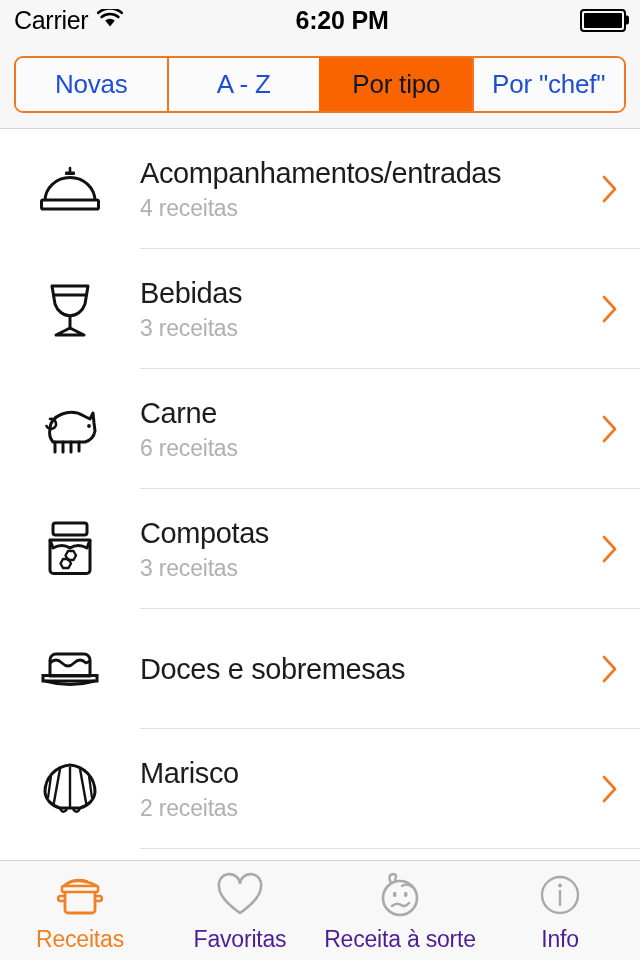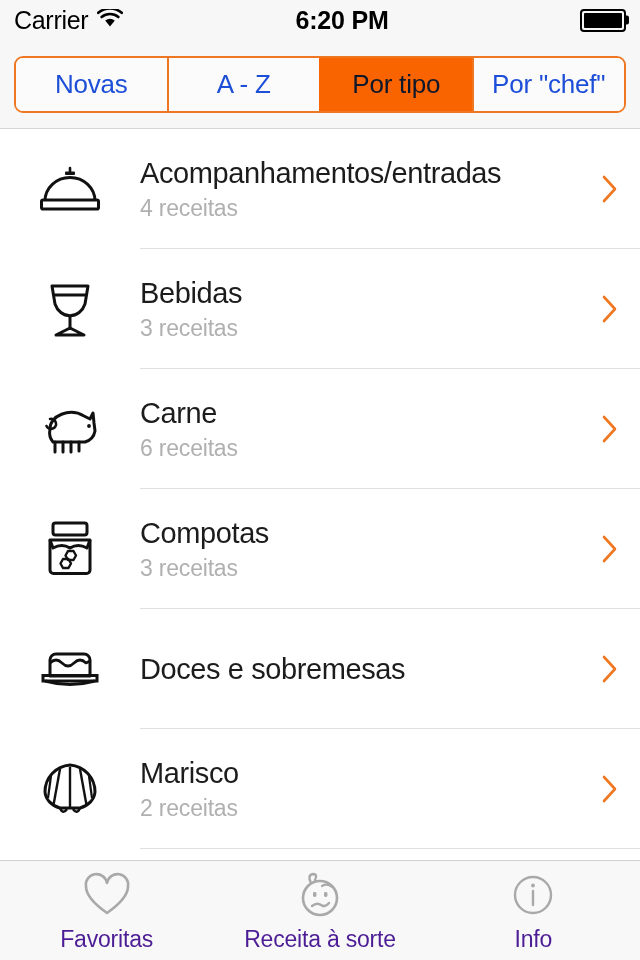--- a/index.html
+++ b/index.html
@@ -323,20 +323,33 @@
         <div class="row-title">Natal</div>
         <div class="row-sub"></div>
       </div>
       <div class="chevron"></div>
     </div>
 
   </div>
 
   <div class="tabbar">
 
+    <div class="tab active">
+      <div class="tab-icon">
+        <svg width="52" height="46" viewBox="0 0 52 46">
+          <path d="M10 14 Q16 8 26 9 Q37 10 43 14" fill="none" stroke="#f08020" stroke-width="2.6" stroke-linecap="round"></path>
+          <path d="M14 11 Q22 6 33 9" fill="none" stroke="#f08020" stroke-width="2.2" stroke-linecap="round"></path>
+          <rect x="8" y="14" width="36" height="6" rx="1.5" fill="none" stroke="#f08020" stroke-width="2.6"></rect>
+          <path d="M11 20 L11 38 A3 3 0 0 0 14 41 L38 41 A3 3 0 0 0 41 38 L41 20" fill="none" stroke="#f08020" stroke-width="2.8" stroke-linejoin="round"></path>
+          <path d="M11 24 L6 24 A2.6 2.6 0 0 0 6 29 L11 29" fill="none" stroke="#f08020" stroke-width="2.6"></path>
+          <path d="M41 24 L46 24 A2.6 2.6 0 0 1 46 29 L41 29" fill="none" stroke="#f08020" stroke-width="2.6"></path>
+        </svg>
+      </div>
+      <div class="tab-label">Receitas</div>
+    </div>
 
     <div class="tab">
       <div class="tab-icon">
         <svg width="50" height="46" viewBox="0 0 50 46">
           <path d="M25 41 C8 29 4 20 4 14.5 A10.5 10.5 0 0 1 25 11 A10.5 10.5 0 0 1 46 14.5 C46 20 42 29 25 41 Z" fill="none" stroke="#a9a9a9" stroke-width="2.6" stroke-linejoin="round"></path>
         </svg>
       </div>
       <div class="tab-label">Favoritas</div>
     </div>
 

